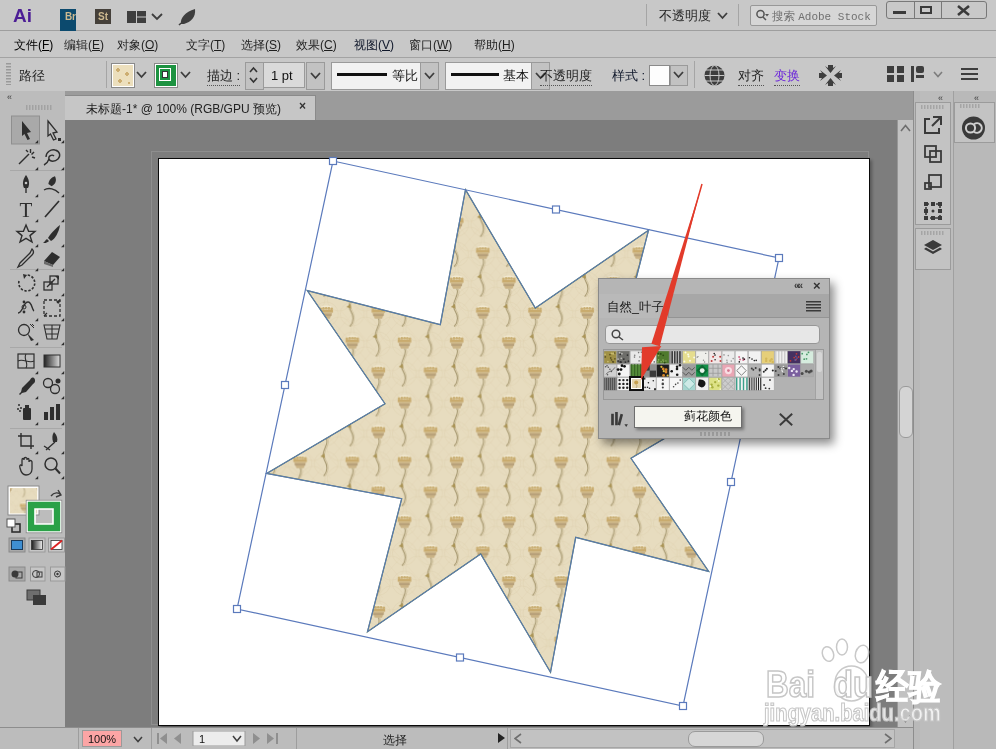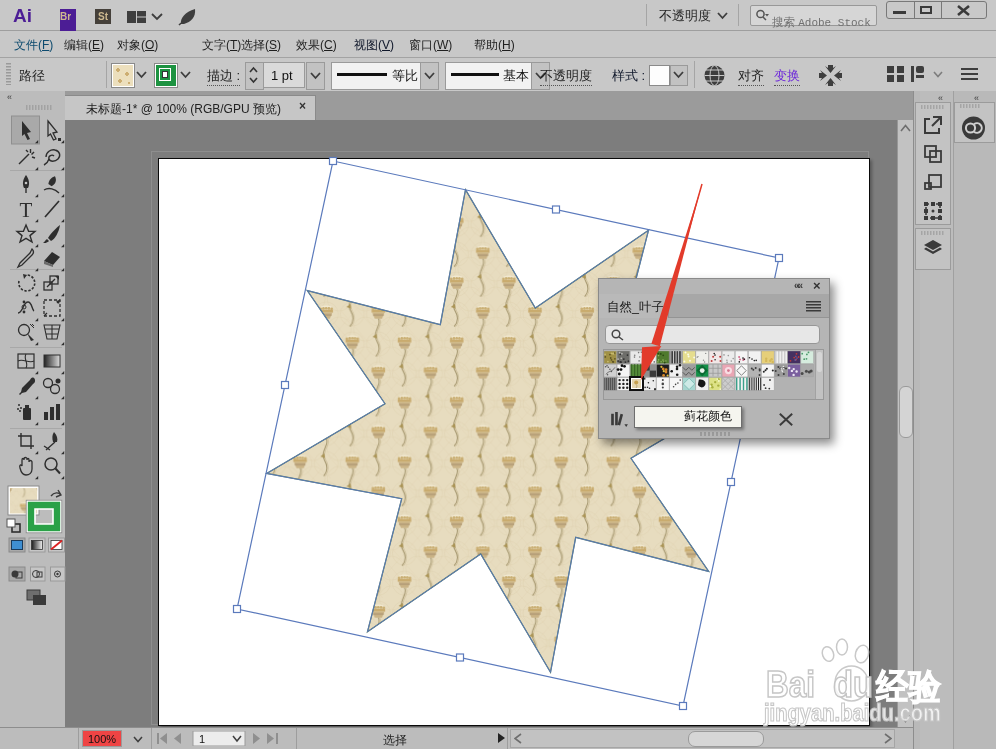--- a/index.html
+++ b/index.html
@@ -7,21 +7,21 @@
        font-family:"Liberation Sans",sans-serif;background:#bcbcbc;}
   .abs{position:absolute;}
 </style>
 </head>
 <body>
 
 <div class="abs" style="left:0;top:0;width:996px;height:30px;background:#c8c8c8;border-bottom:1px solid #9e9e9e;"></div>
 
 <div class="abs" style="left:13px;top:5px;font-size:19px;font-weight:bold;color:#4c1d95;">Ai</div>
 
-<div class="abs" style="left:60px;top:9px;width:16px;height:24px;background:#4c1d95;color:#cdb990;font-size:10px;font-weight:bold;text-align:left;line-height:15px;">Br</div>
+<div class="abs" style="left:60px;top:9px;width:16px;height:24px;background:#0c4a6e;color:#cdb990;font-size:10px;font-weight:bold;text-align:right;line-height:15px;">Br</div>
 
 <div class="abs" style="left:95px;top:9px;width:16px;height:15px;background:#45403a;color:#cdb990;font-size:10px;font-weight:bold;text-align:center;line-height:15px;">St</div>
 
 <svg class="abs" style="left:127px;top:11px;" width="22" height="13">
   <rect x="0" y="0" width="9" height="12" fill="#3e3e3e"></rect>
   <rect x="10" y="0" width="9" height="5.5" fill="#3e3e3e"></rect>
   <rect x="10" y="6.5" width="9" height="5.5" fill="#3e3e3e"></rect>
 </svg>
 
 <svg class="abs" style="left:151px;top:13px;" width="12" height="8">
@@ -39,46 +39,46 @@
     <path d="M1,1 L5.5,6 L10,1" fill="none" stroke="#3e3e3e" stroke-width="1.8"></path>
   </svg>
 <div class="abs" style="left:738px;top:4px;width:1px;height:22px;background:#a5a5a5;"></div>
 
 <div class="abs" style="left:750px;top:5px;width:125px;height:19px;background:#d6d6d6;border:1px solid #989898;border-radius:2px;"></div>
 <svg class="abs" style="left:755px;top:9px;" width="16" height="13">
   <circle cx="5.5" cy="5" r="3.6" fill="none" stroke="#555" stroke-width="1.5"></circle>
   <line x1="8" y1="8" x2="11" y2="11" stroke="#555" stroke-width="1.5"></line>
   <path d="M10,5 l4,0 l-2,2.6 z" fill="#555"></path>
 </svg>
-<div class="abs" style="left:772px;top:9px;font-size:11.5px;color:#707070;white-space:nowrap;margin-top:6px;">搜索 <span style="font-family:'Liberation Mono',monospace;font-size:11px;">Adobe Stock</span></div>
+<div class="abs" style="left:772px;top:9px;font-size:11.5px;color:#707070;white-space:nowrap;">搜索 <span style="font-family:'Liberation Mono',monospace;font-size:11px;">Adobe Stock</span></div>
 
 <div class="abs" style="left:886px;top:1px;width:101px;height:18px;border:1px solid #787878;border-radius:3px;box-sizing:border-box;"></div>
 <div class="abs" style="left:914px;top:1px;width:1px;height:18px;background:#787878;"></div>
 <div class="abs" style="left:941px;top:1px;width:1px;height:18px;background:#787878;"></div>
 
 <div class="abs" style="left:893px;top:11px;width:13px;height:3px;background:#3a3a3a;"></div>
 
 <div class="abs" style="left:920px;top:6px;width:12px;height:8px;border:2.5px solid #3a3a3a;box-sizing:border-box;"></div>
 
 <svg class="abs" style="left:957px;top:5px;" width="13" height="11">
     <g stroke="#3a3a3a" stroke-width="2.6">
       <line x1="1" y1="1" x2="12" y2="10"></line>
       <line x1="12" y1="1" x2="1" y2="10"></line>
     </g>
   </svg>
 
 <div class="abs" style="left:0;top:31px;width:996px;height:26px;background:#c8c8c8;border-bottom:1px solid #a3a3a3;"></div>
 
-<div class="abs" style="left:14px;top:37px;font-size:12px;color:#0c4a6e;">文件(<u>F</u>)</div>
+<div class="abs" style="left:14px;top:37px;font-size:12px;color:#000000;">文件(<u>F</u>)</div>
 
 <div class="abs" style="left:64px;top:37px;font-size:12px;color:#1f1f1f;">编辑(<u>E</u>)</div>
 
 <div class="abs" style="left:117px;top:37px;font-size:12px;color:#1f1f1f;">对象(<u>O</u>)</div>
 
-<div class="abs" style="left:186px;top:37px;font-size:12px;color:#1f1f1f;margin-left:16px;">文字(<u>T</u>)</div>
+<div class="abs" style="left:186px;top:37px;font-size:12px;color:#1f1f1f;">文字(<u>T</u>)</div>
 
 <div class="abs" style="left:241px;top:37px;font-size:12px;color:#1f1f1f;">选择(<u>S</u>)</div>
 
 <div class="abs" style="left:296px;top:37px;font-size:12px;color:#1f1f1f;">效果(<u>C</u>)</div>
 
 <div class="abs" style="left:354px;top:37px;font-size:12px;color:#0f172a;">视图(<u>V</u>)</div>
 
 <div class="abs" style="left:409px;top:37px;font-size:12px;color:#1f1f1f;">窗口(<u>W</u>)</div>
 
 <div class="abs" style="left:474px;top:37px;font-size:12px;color:#1f1f1f;">帮助(<u>H</u>)</div>
@@ -620,21 +620,21 @@
     <path d="M13,8.2 a4.8,4.8 0 1 1 0,7.6"></path>
   </g>
 </svg>
 
 <div class="abs" style="left:0;top:727px;width:913px;height:22px;background:#bcbcbc;border-top:1px solid #8d8d8d;box-sizing:border-box;"></div>
 <div class="abs" style="left:78px;top:728px;width:1px;height:21px;background:#9d9d9d;"></div>
 <div class="abs" style="left:151px;top:728px;width:1px;height:21px;background:#9d9d9d;"></div>
 <div class="abs" style="left:296px;top:728px;width:1px;height:21px;background:#9d9d9d;"></div>
 <div class="abs" style="left:507px;top:728px;width:1px;height:21px;background:#9d9d9d;"></div>
 
-<div class="abs" style="left:82px;top:730px;width:40px;height:17px;background:#ef4444;border:1px solid #9a9a9a;font-size:11px;color:#111;line-height:16px;padding-left:5px;box-sizing:border-box;">100%</div>
+<div class="abs" style="left:82px;top:730px;width:40px;height:17px;background:#fca5a5;border:1px solid #9a9a9a;font-size:11px;color:#111;line-height:16px;padding-left:5px;box-sizing:border-box;">100%</div>
 <svg class="abs" style="left:133px;top:736px;" width="10" height="7">
     <path d="M1,1 L5,5.5 L9,1" fill="none" stroke="#3e3e3e" stroke-width="1.5"></path>
   </svg>
 
 <svg class="abs" style="left:155px;top:731px;" width="140" height="15">
   <g fill="#8f8f8f">
     <path d="M2,2 v11 h2 v-11 z M12,2 L5,7.5 L12,13 Z"></path>
     <path d="M26,2 L19,7.5 L26,13 Z"></path>
   </g>
   <rect x="38" y="0" width="52" height="15" fill="#ececec" stroke="#9a9a9a"></rect>

